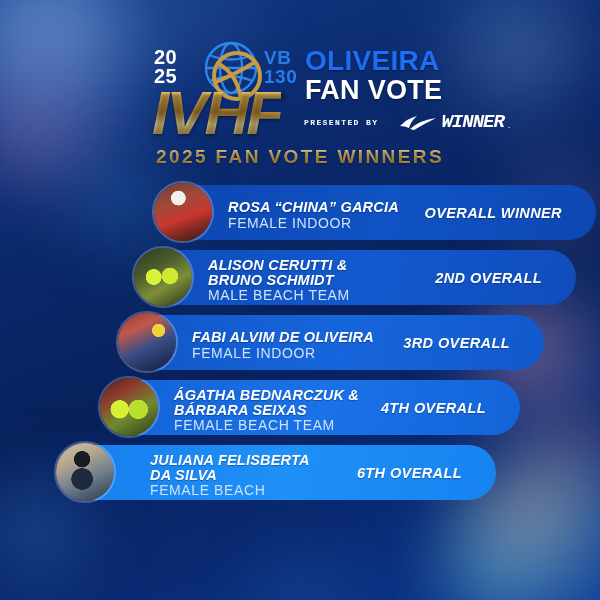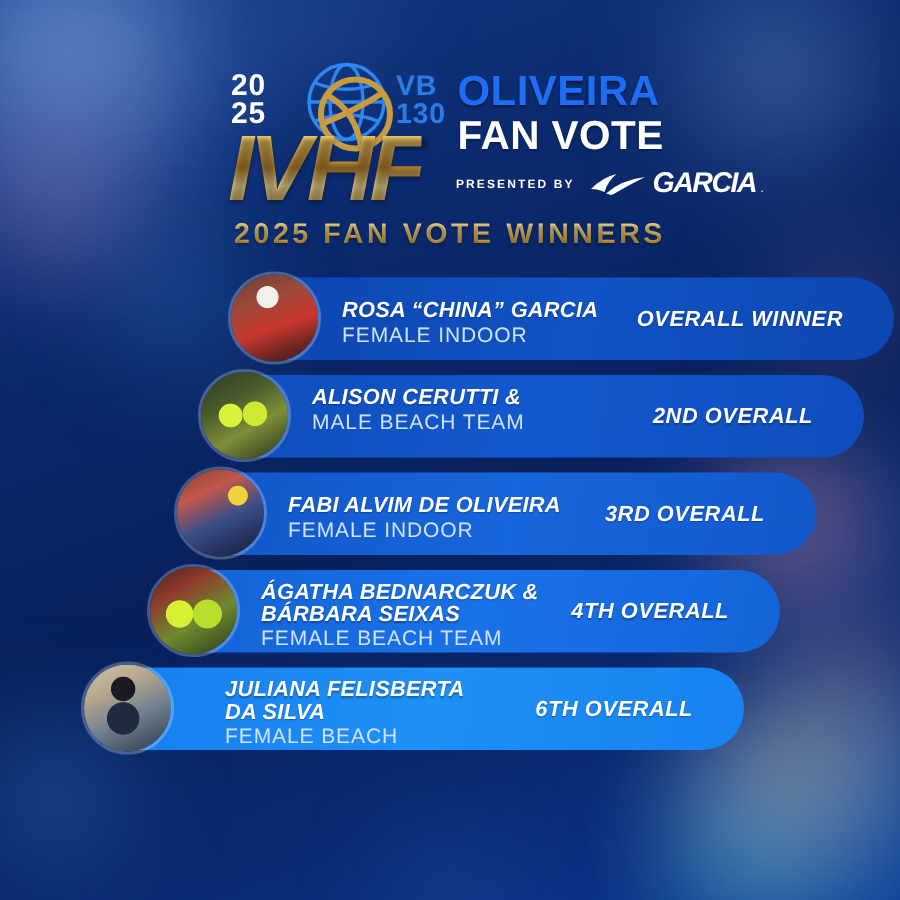--- a/index.html
+++ b/index.html
@@ -64,21 +64,21 @@
     text-shadow:0 1px 2px rgba(0,0,0,.45);
   }
   .fanvote {
     font-size:27px; font-weight:bold; color:#ffffff;
     letter-spacing:.3px; line-height:29px; margin-top:1px;
     text-shadow:0 1px 2px rgba(0,0,0,.45);
   }
 
   .presented-row {
     position:absolute; left:304px; top:113px;
-    display:flex; align-items:center; gap:9px;
+    display:flex; align-items:center; gap:20px;font-family:Liberation Mono, monospace;
   }
   .presented-by {
     font-size:8px; font-weight:bold; color:#ffffff;
     letter-spacing:1.4px;
   }
   .mizuno { display:flex; align-items:center; gap:3px; }
   .mizuno-word {
     font-size:19px; font-weight:bold; font-style:italic; color:#ffffff;
     letter-spacing:-1px; line-height:19px;
   }
@@ -188,21 +188,21 @@
     <div class="fanvote">FAN VOTE</div>
   </div>
 
   <div class="presented-row">
     <span class="presented-by">PRESENTED BY</span>
     <span class="mizuno">
       <svg width="40" height="16" viewBox="0 0 40 16">
         <path d="M2 11 Q10 3 19 1 Q13 6 11 13 Q7 11 2 11 Z" fill="#ffffff"></path>
         <path d="M12 14 Q22 5 38 3 Q26 9 16 15 Z" fill="#ffffff"></path>
       </svg>
-      <span class="mizuno-word">GARCIA</span>
+      <span class="mizuno-word">WINNER</span>
       <span class="mizuno-dot">.</span>
     </span>
   </div>
 
   <div class="winners-title">2025 FAN VOTE WINNERS</div>
 </div>
 
 <div id="rows">
     <div class="row">
       <div class="pill" style="left: 128px; width: 440px; background: linear-gradient(100deg, rgb(12, 69, 174) 0%, rgb(16, 83, 196) 52%, rgb(13, 71, 178) 100%);"></div>
@@ -215,20 +215,21 @@
       </div>
       <div class="rank" style="top: 24px; left: 396.547px;">OVERALL WINNER</div>
     </div>
     <div class="row">
       <div class="pill" style="left: 108px; width: 440px; background: linear-gradient(100deg, rgb(14, 76, 186) 0%, rgb(19, 89, 206) 52%, rgb(15, 77, 187) 100%);"></div>
       <div class="avatar" style="left: 104px;">
         <div class="ph" style="background: radial-gradient(circle at 34% 50%, rgb(217, 242, 58) 0px, rgb(217, 242, 58) 16%, rgba(0, 0, 0, 0) 17%), radial-gradient(circle at 62% 48%, rgb(207, 232, 50) 0px, rgb(207, 232, 50) 17%, rgba(0, 0, 0, 0) 18%), linear-gradient(150deg, rgb(45, 58, 34) 0%, rgb(75, 92, 44) 35%, rgb(125, 143, 58) 62%, rgb(36, 48, 24) 100%);"></div>
       </div>
       <div class="names" style="left: 180px; top: 12px;">
         <div class="nm">ALISON CERUTTI &amp;</div>
+        <div class="nm">BRUNO SCHMIDT</div>
         <div class="cat">MALE BEACH TEAM</div>
       </div>
       <div class="rank" style="top: 24px; left: 407.281px;">2ND OVERALL</div>
     </div>
     <div class="row">
       <div class="pill" style="left: 92px; width: 424px; background: linear-gradient(100deg, rgb(16, 86, 198) 0%, rgb(23, 101, 220) 52%, rgb(17, 89, 203) 100%);"></div>
       <div class="avatar" style="left: 88px;">
         <div class="ph" style="background: radial-gradient(circle at 70% 30%, rgb(240, 210, 58) 0px, rgb(240, 210, 58) 11%, rgba(0, 0, 0, 0) 12%), linear-gradient(155deg, rgb(140, 59, 51) 0%, rgb(194, 88, 74) 28%, rgb(58, 78, 134) 56%, rgb(36, 48, 92) 80%, rgb(21, 29, 58) 100%);"></div>
       </div>
       <div class="names" style="left: 164px; top: 19px;">

